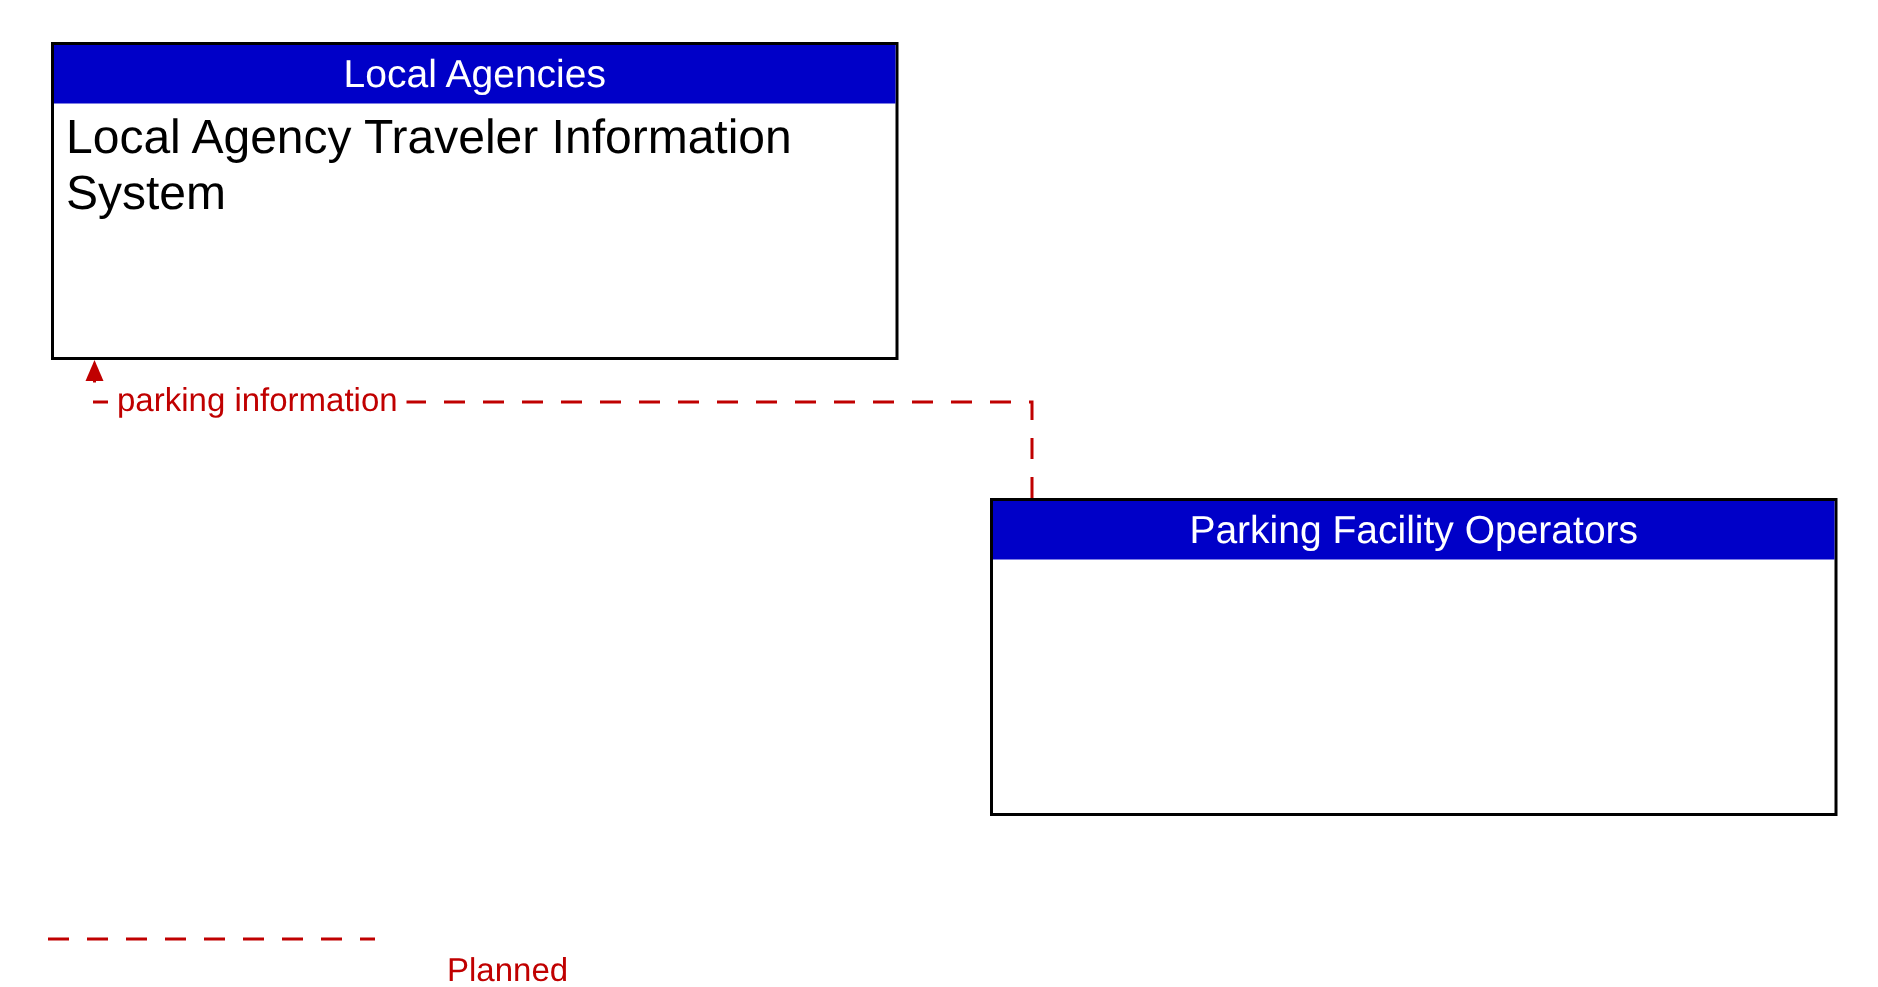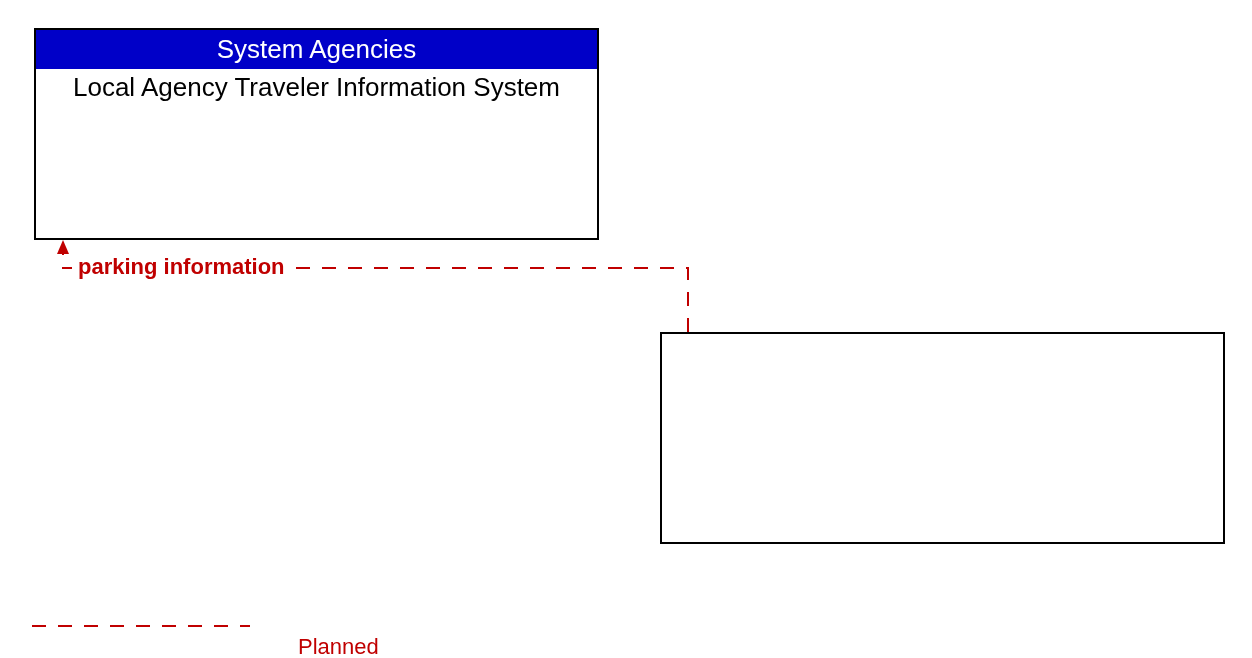--- a/index.html
+++ b/index.html
@@ -20,22 +20,22 @@
   .box-header {
     background: #0000c8;
     color: #fff;
     text-align: center;
     font-size: 26px;
     padding: 4px 6px;
     font-weight: normal;
   }
   .box-body {
     color: #000;
-    text-align: center;
-    font-size: 26px;
+    text-align: left;
+    font-size: 32px;
     padding: 4px 8px;
     font-weight: normal;
     line-height: 1.15;
   }
   .flow-label {
     position: absolute;
     color: #c00000;
     font-size: 22px;
     background: #ffffff;
     padding: 0 6px;
@@ -52,31 +52,32 @@
     top: 0;
     width: 1252px;
     height: 658px;
     pointer-events: none;
   }
 </style>
 </head>
 <body>
 
 <div class="box" style="left:34px; top:28px; width:565px; height:212px;">
-  <div class="box-header">System Agencies</div>
+  <div class="box-header">Local Agencies</div>
   <div class="box-body">Local Agency Traveler Information System</div>
 </div>
 
 <div class="box" style="left:660px; top:332px; width:565px; height:212px;">
+  <div class="box-header">Parking Facility Operators</div>
 </div>
 
 <svg class="overlay" viewBox="0 0 1252 658">
 
   <path d="M 688 332 L 688 268 L 63 268 L 63 250" fill="none" stroke="#c00000" stroke-width="2" stroke-dasharray="14 12"></path>
 
   <polygon points="63,240 57,254 69,254" fill="#c00000"></polygon>
 
   <line x1="32" y1="626" x2="250" y2="626" stroke="#c00000" stroke-width="2" stroke-dasharray="14 12"></line>
 </svg>
 
-<div class="flow-label" style="left:72px; top:254px;font-weight:bold;">parking information</div>
+<div class="flow-label" style="left:72px; top:254px;">parking information</div>
 
 <div class="legend-label" style="left:298px; top:614px;">Planned</div>
 
 </body></html>

